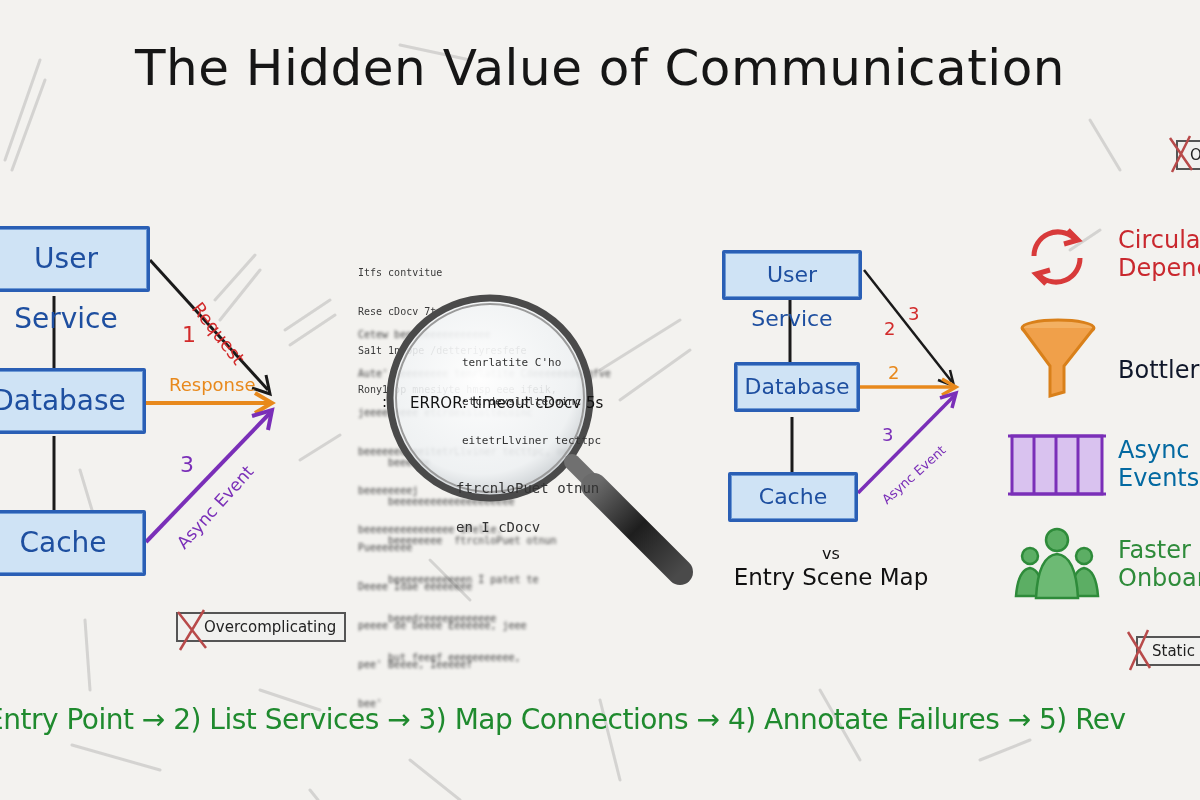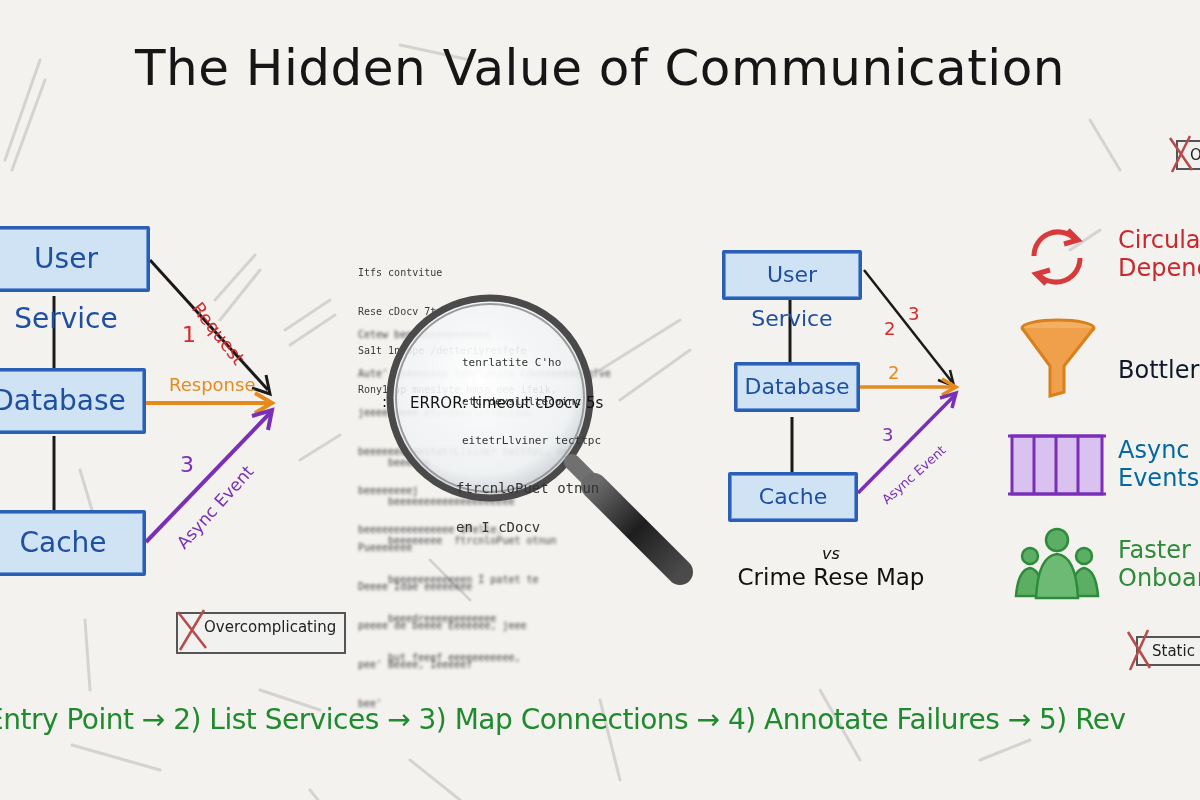--- a/index.html
+++ b/index.html
@@ -22,38 +22,38 @@
     color: #1e4fa0; text-align: center; border-radius: 2px;
     box-shadow: inset 0 0 0 1px #6d9ad6;
   }
   .node span { display: block; }
   .n-left { font-size: 28px; height: 66px; line-height: 60px; }
   .n-right { font-size: 22px; height: 50px; line-height: 44px; }
   .label { position: absolute; white-space: nowrap; }
   .rot { transform-origin: left center; }
   .crossbox {
     position: absolute; border: 2px solid #555; background: #f1f1ef;
-    font-size: 15px; color: #222; padding: 4px 8px 16px 26px; white-space: nowrap;
+    font-size: 15px; color: #222; padding: 4px 8px 4px 26px; white-space: nowrap;
   }
   .crossbox svg { position: absolute; left: -4px; top: -6px; }
   .log {
     position: absolute; font-family: "DejaVu Sans Mono", monospace; font-size: 10px;
     line-height: 13px; color: #3a3a3a; white-space: pre; filter: blur(0.4px);
   }
   .log.blur { filter: blur(1.6px); color: #444; }
   .legend-label { position: absolute; font-size: 24px; line-height: 28px; white-space: nowrap; }
   .steps {
     position: absolute; left: -14px; top: 703px; font-size: 28px; color: #1f8a2e;
     white-space: nowrap; letter-spacing: -0.5px;
   }
   .caption {
     position: absolute; left: 716px; top: 545px; width: 230px; text-align: center;
     font-size: 23px; line-height: 28px; color: #111;
   }
-  .caption .vs { font-size: 16px; line-height: 18px; display: block; font-style: italic; }
+  .caption .vs { font-size: 16px; line-height: 18px; display: block; }
   .caption .l { display: block; }
 </style>
 </head>
 <body>
 
 <div class="canvas">
 
   <svg class="smudges" width="1200" height="800" style="position:absolute;left:0;top:0">
     <g stroke="#9a9a9a" stroke-opacity="0.35" stroke-width="3" fill="none" stroke-linecap="round">
       <path d="M5 160 L40 60"></path>
@@ -210,21 +210,21 @@
     </div>
 
     <span class="label" style="left:884px;top:318px;color:#d22b2b;font-size:18px;">2</span>
     <span class="label" style="left:908px;top:303px;color:#d22b2b;font-size:18px;">3</span>
     <span class="label" style="left:888px;top:362px;color:#e8891c;font-size:18px;">2</span>
     <span class="label" style="left:882px;top:424px;color:#7a2fb8;font-size:18px;">3</span>
     <span class="label rot" style="left:884px;top:494px;color:#7a2fb8;font-size:13px;transform:rotate(-42deg);">Async Event</span>
 
     <div class="caption">
       <span class="vs">vs</span>
-      <span class="l">Crime Rese Map</span>
+      <span class="l">Entry Scene Map</span>
     </div>
   </div>
 
   <div>
     <div class="crossbox" style="left:1176px;top:140px;padding:4px 8px 4px 12px;">
       <svg width="30" height="40" style="left:-12px;top:-8px;">
           <path d="M4 4 L26 36 M24 2 L6 38" stroke="#b84a4a" stroke-width="2.5" fill="none"></path>
         </svg>
       <span>O</span>
     </div>

